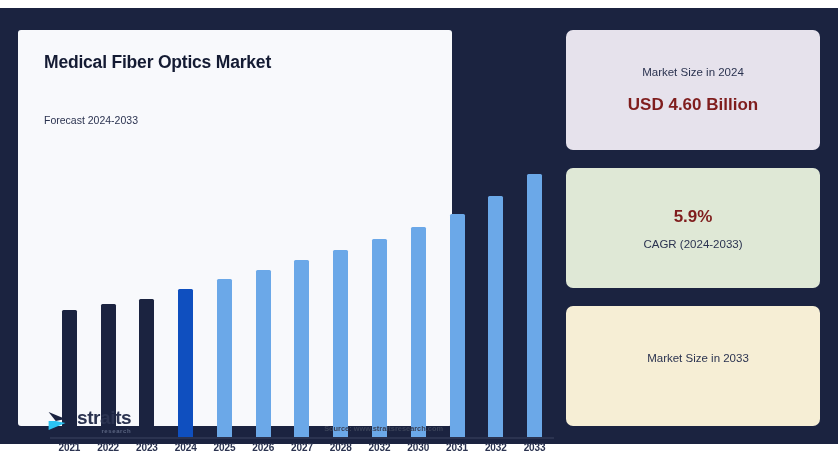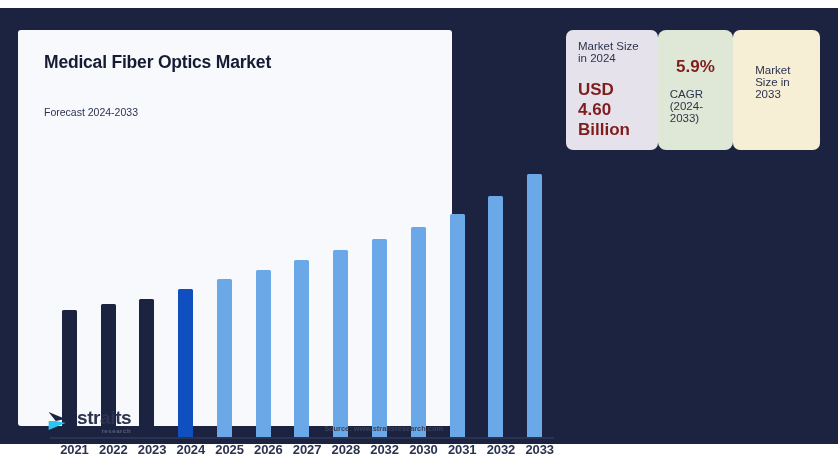--- a/index.html
+++ b/index.html
@@ -33,21 +33,21 @@
   .chart-title{
     position:absolute;
     left:26px;top:22px;
     font-size:17.5px;
     font-weight:bold;
     color:#141b33;
     letter-spacing:-0.2px;
   }
   .chart-subtitle{
     position:absolute;
-    left:26px;top:76px;
+    left:26px;top:84px;
     font-size:10.5px;
     color:#2b3350;
     text-align:right;
   }
   .plot{
     position:absolute;
     left:18px;top:90px;
     width:500px;height:230px;
   }
   .axis-line{
@@ -78,22 +78,22 @@
   }
   .xlabels{
     position:absolute;
     left:14px;top:322px;
     width:504px;
     display:flex;
     justify-content:space-around;
   }
   .xlabel{
     flex:1 1 0;
-    text-align:right;
-    font-size:13px;
+    text-align:center;
+    font-size:10px;
     font-weight:bold;
     color:#2b3350;
     letter-spacing:-0.1px;
   }
   
   .logo-wrap{
     position:absolute;
     left:28px;top:378px;
     display:flex;
     align-items:center;
@@ -128,21 +128,21 @@
     font-size:7.4px;
     color:#3a4258;
     font-weight:bold;
   }
   
   .cards{
     position:absolute;
     left:566px;top:30px;
     width:254px;height:396px;
     display:flex;
-    flex-direction:row;
+    flex-direction:column;
     justify-content:space-between;
   }
   .card{
     height:120px;
     border-radius:7px;
     display:flex;
     flex-direction:column;
     align-items:center;
     justify-content:center;
     box-sizing:border-box;
@@ -243,21 +243,21 @@
 
     <div class="source">Source: www.straitsresearch.com</div>
   </div>
 
   <div class="cards" id="cards">
       <div class="card" style="background: rgb(230, 226, 236);">
         <div class="card-label">Market Size in 2024</div>
         <div class="gap-a"></div>
         <div class="card-value">USD 4.60 Billion</div>
       </div>
-      <div class="card" style="background: rgb(223, 232, 214); border-radius: 8px;">
+      <div class="card" style="background: rgb(223, 232, 214);">
         <div class="card-value">5.9%</div>
         <div class="gap-b"></div>
         <div class="card-label">CAGR (2024-2033)</div>
       </div>
       <div class="card" style="background: rgb(246, 238, 213); padding-left: 22px;">
         <div class="card-label">Market Size in 2033</div>
         <div class="gap-a"></div>
       </div>
     </div>
 </div>

